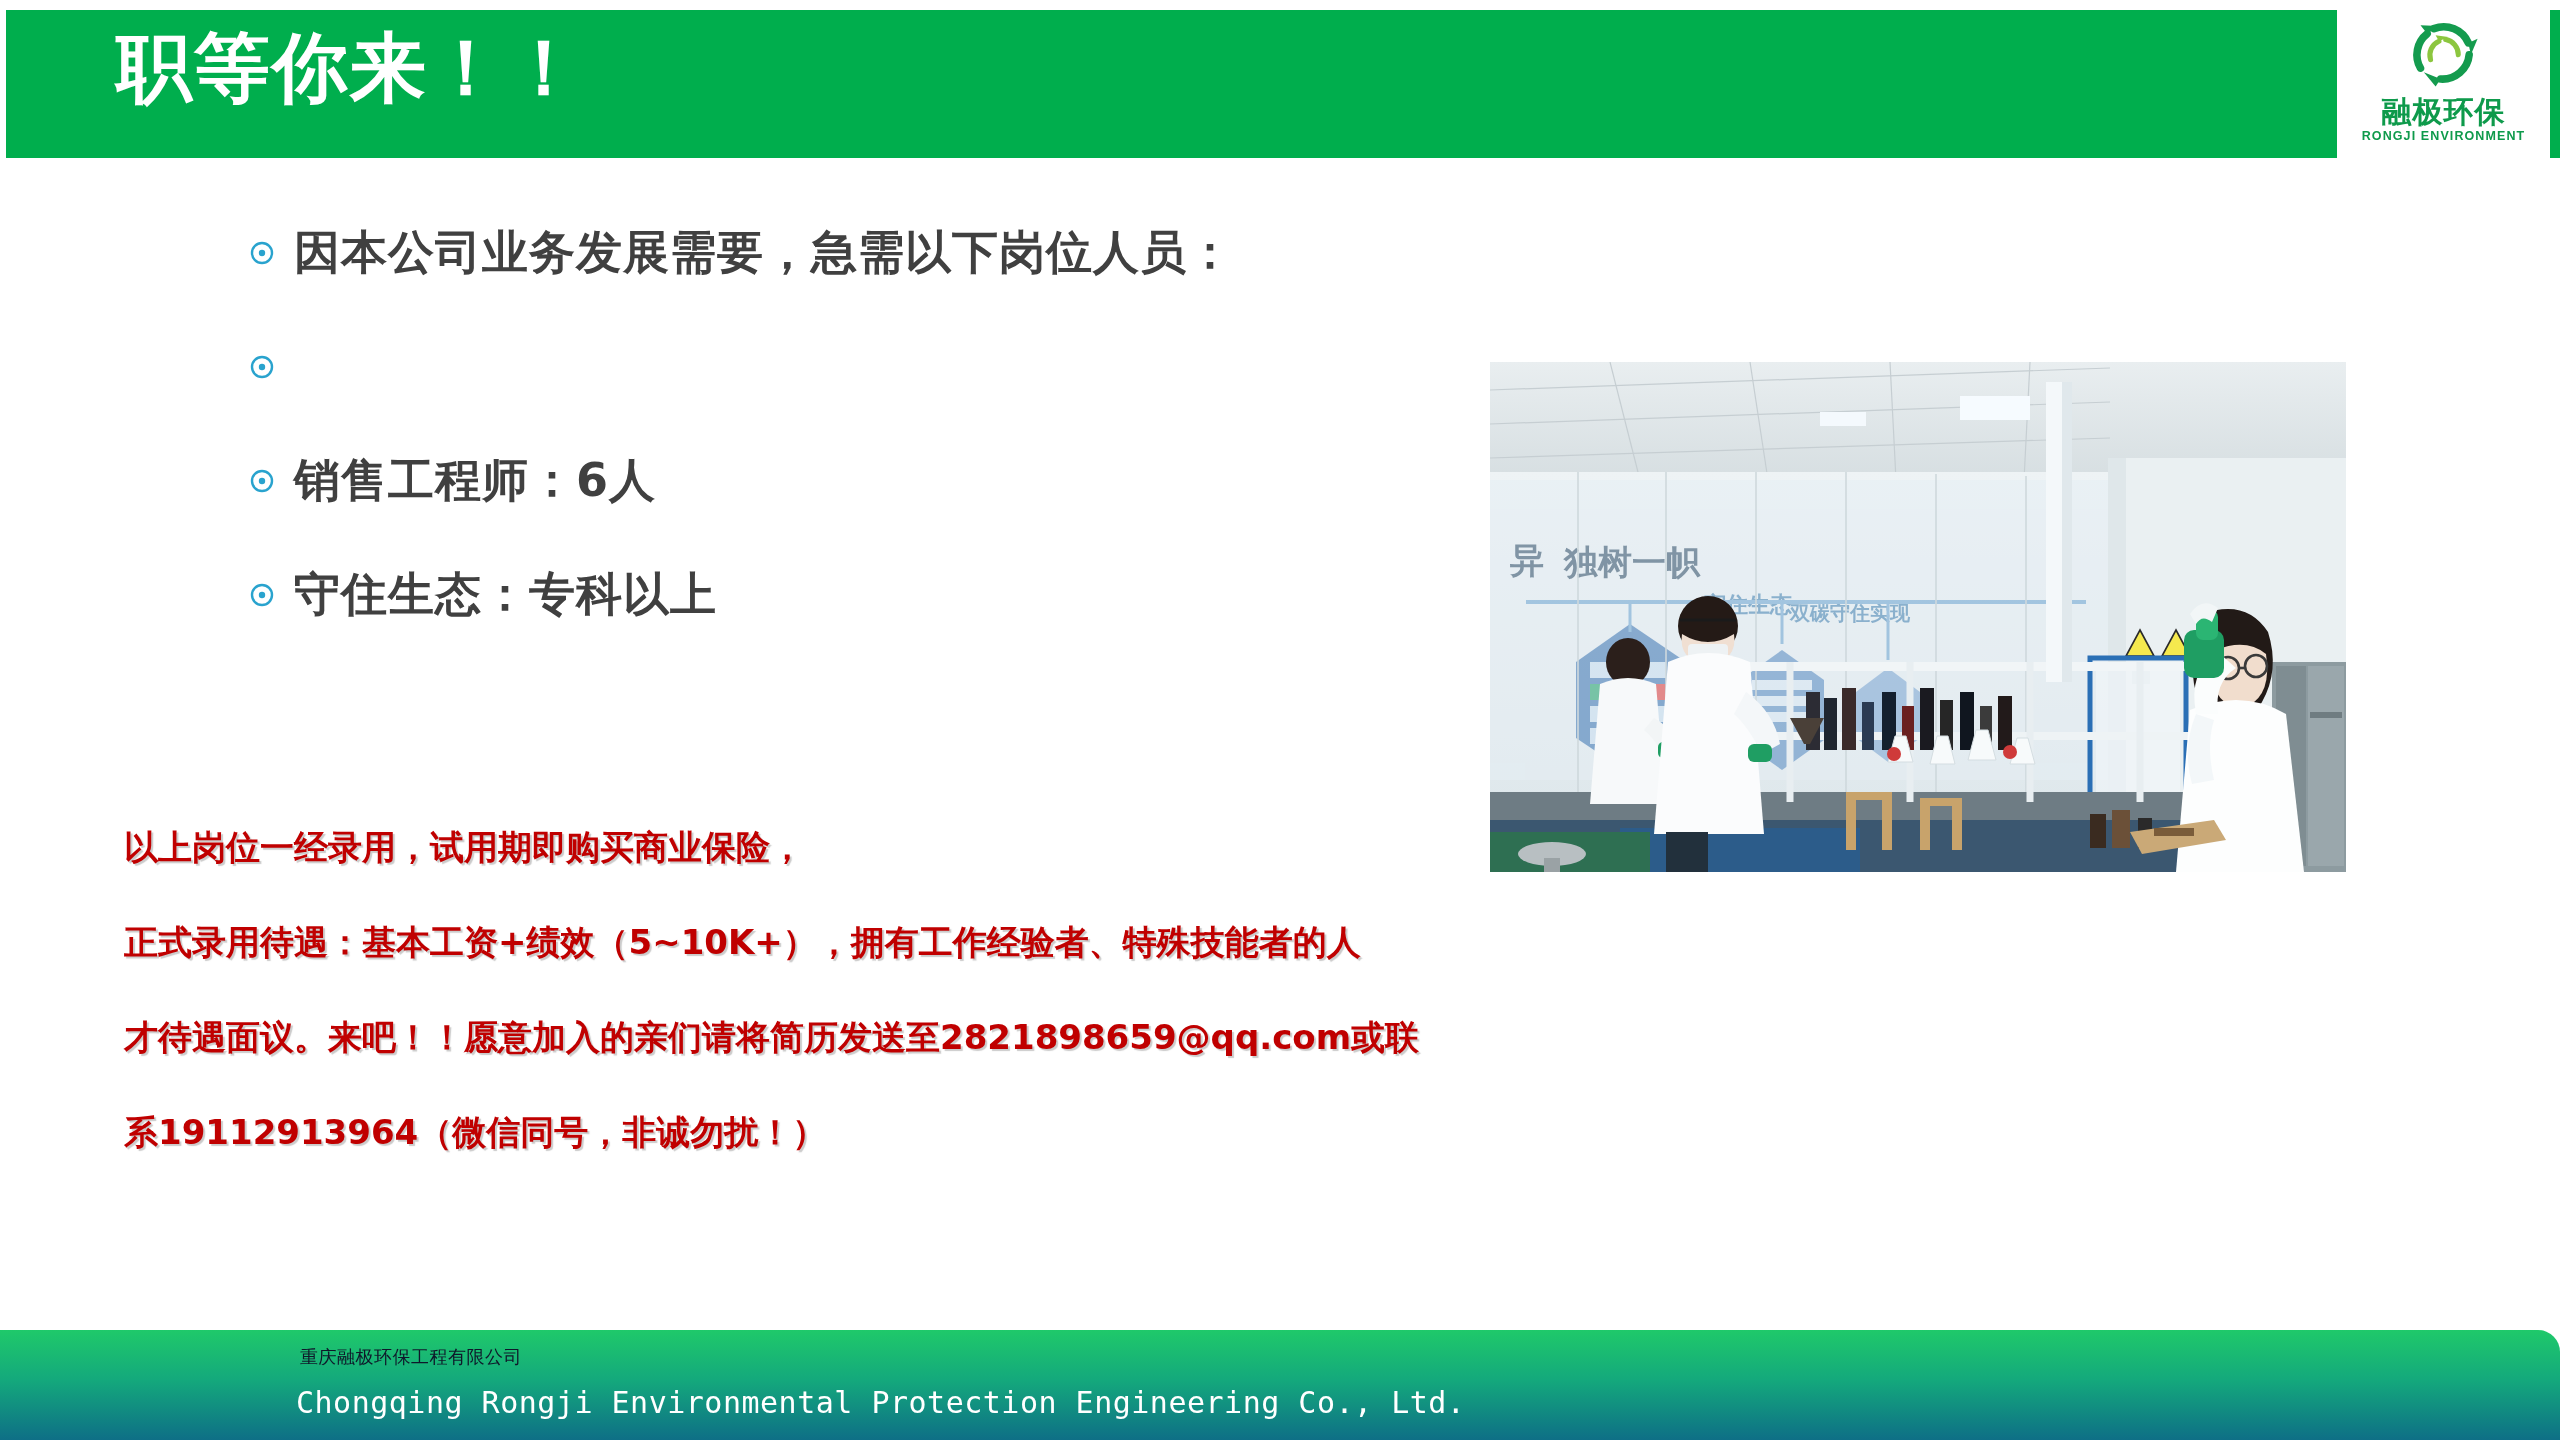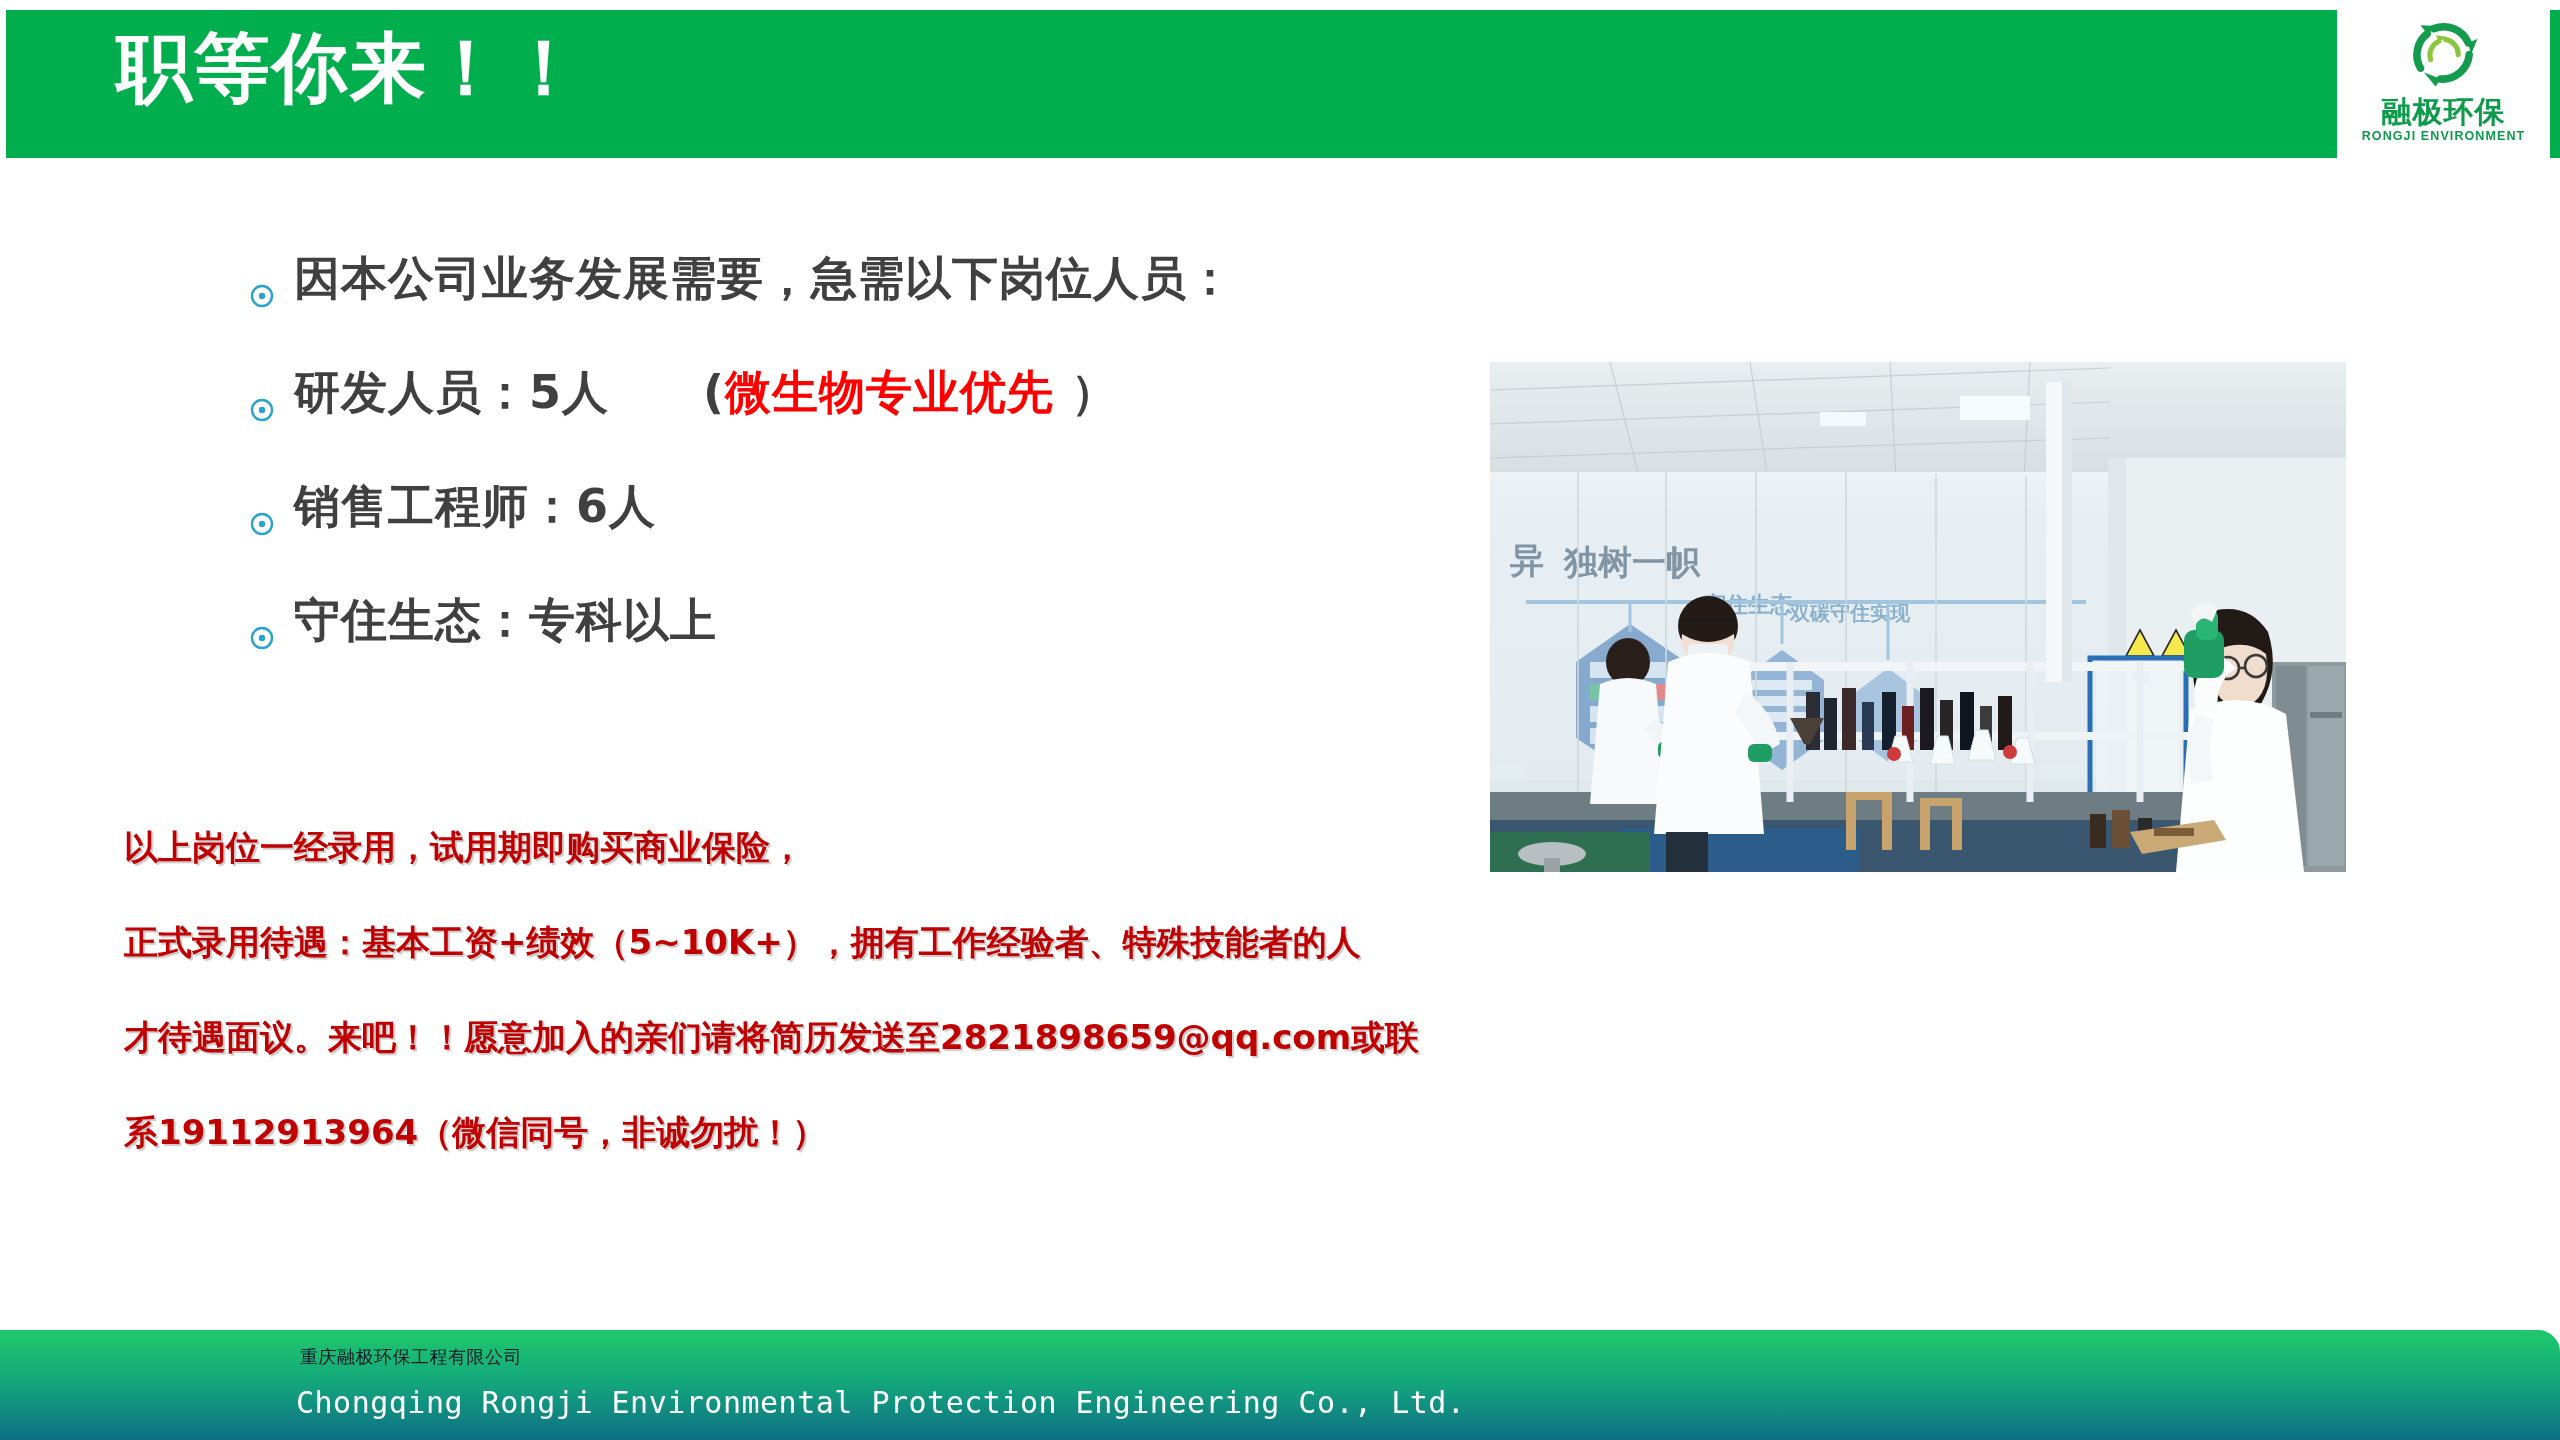--- a/index.html
+++ b/index.html
@@ -81,21 +81,21 @@
 
   
   #bullet-list {
     position: absolute;
     left: 248px;
     top: 196px;
     width: 1250px;
   }
   .bullet-row {
     display: flex;
-    align-items: flex-end;
+    align-items: center;
     height: 114px;
   }
   .bullet-marker {
     width: 46px;
     flex: 0 0 46px;
     display: flex;
     align-items: center;
     justify-content: flex-start;
   }
   .bullet-marker svg { display: block; }
@@ -215,21 +215,20 @@
       <span class="bullet-text">因本公司业务发展需要，急需以下岗位人员：</span>
     </div>
 
     <div class="bullet-row">
       <span class="bullet-marker">
         <svg width="28" height="28" viewBox="0 0 28 28" aria-hidden="true">
           <circle cx="14" cy="14" r="10" fill="none" stroke="#29A3CE" stroke-width="2.4"></circle>
           <circle cx="14" cy="14" r="3.2" fill="#29A3CE"></circle>
         </svg>
       </span>
-      <span class="bullet-text"><span>研发人员：5人　　(</span><span class="hl">微生物专业优先</span><span class="paren"> ）</span></span>
     </div>
 
 
     <div class="bullet-row">
       <span class="bullet-marker">
         <svg width="28" height="28" viewBox="0 0 28 28" aria-hidden="true">
           <circle cx="14" cy="14" r="10" fill="none" stroke="#29A3CE" stroke-width="2.4"></circle>
           <circle cx="14" cy="14" r="3.2" fill="#29A3CE"></circle>
         </svg>
       </span>

